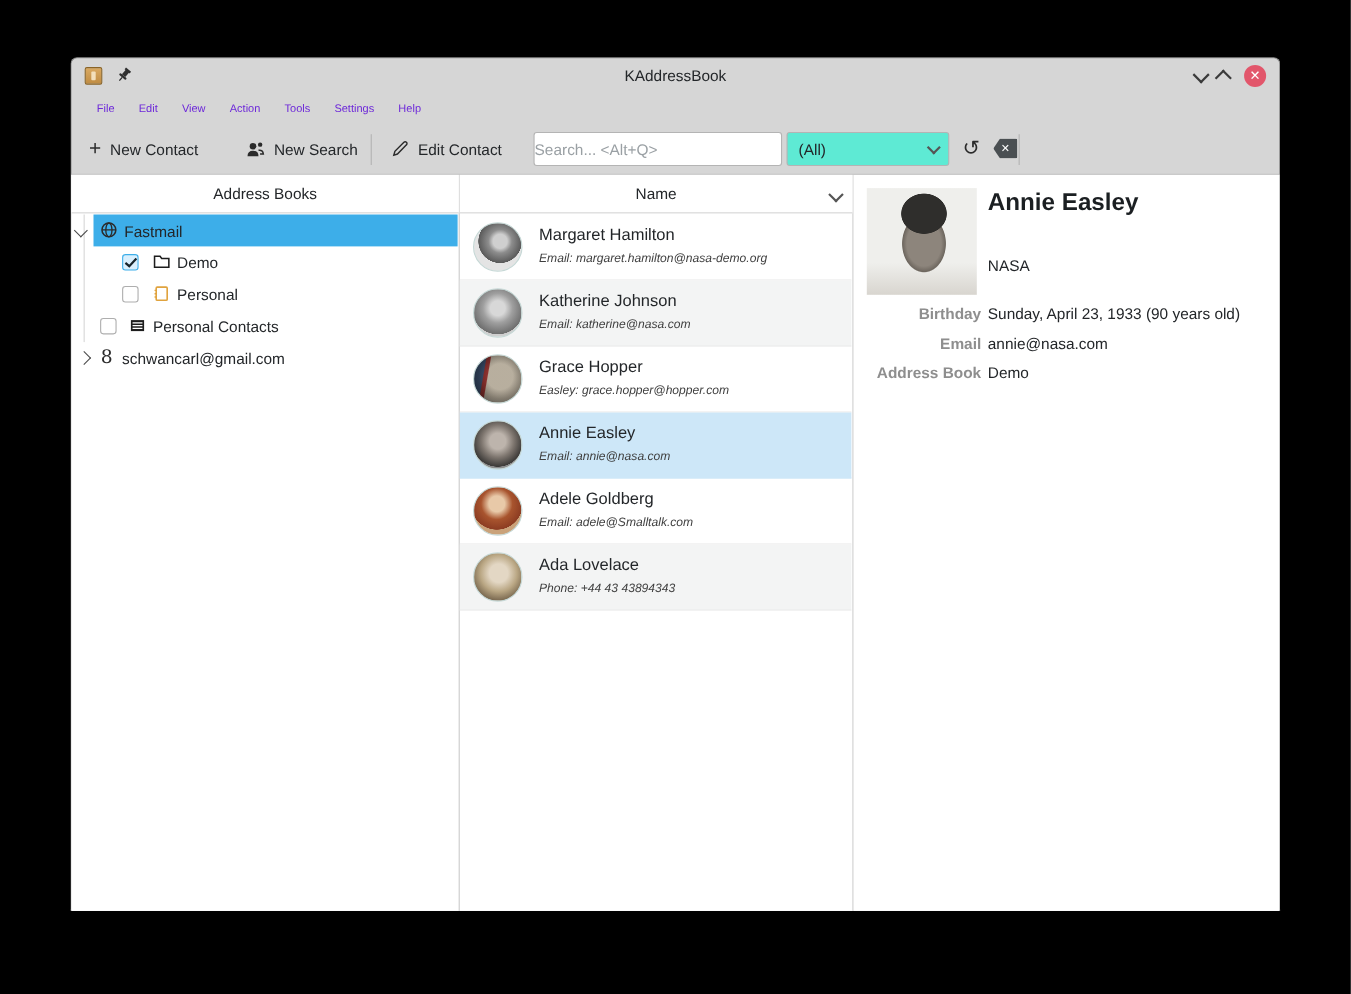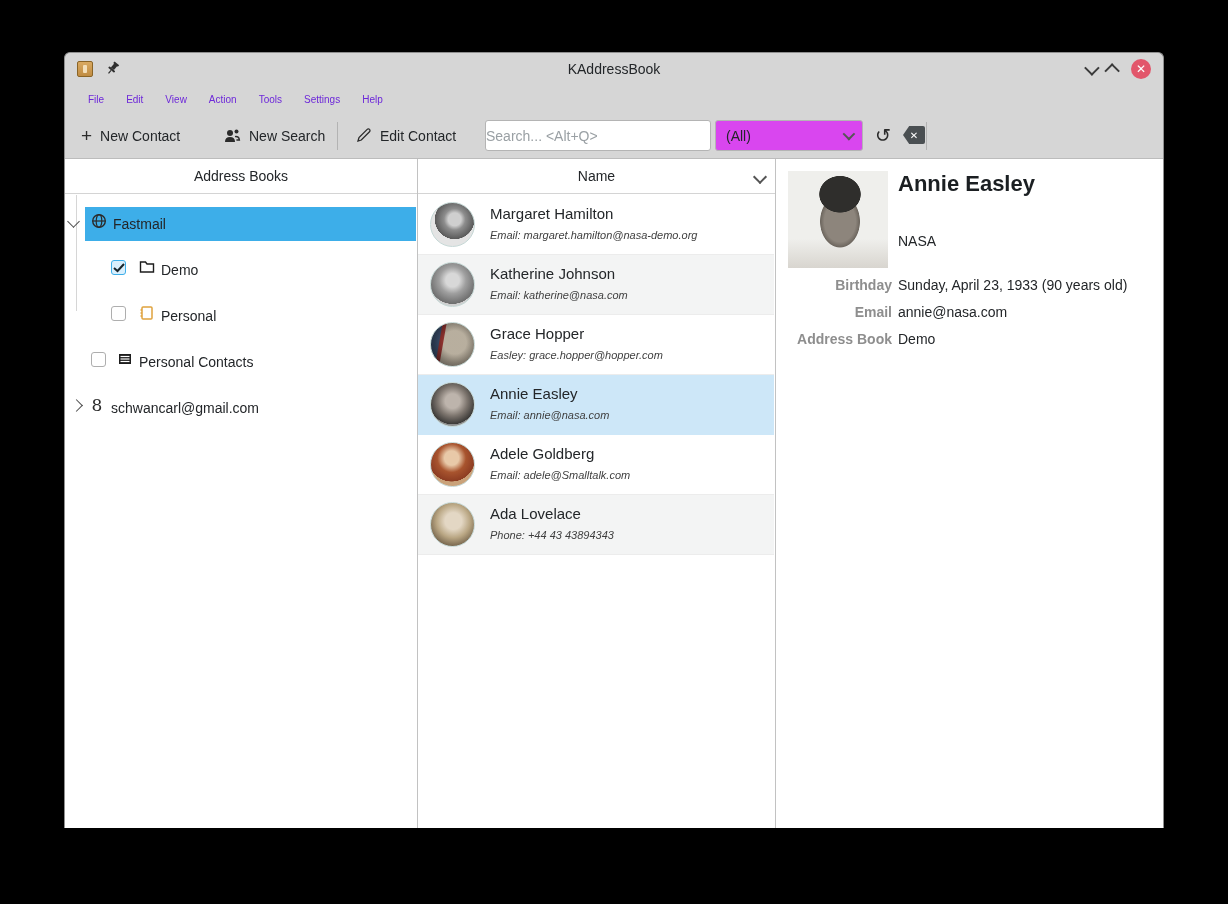--- a/index.html
+++ b/index.html
@@ -38,21 +38,21 @@
   .tb-sep{position:absolute;top:9px;width:1px;height:28px;background:#b3b3b3;}
   .plus-glyph{font-size:19px;font-weight:300;line-height:1;color:#2b2b2b;}
   .search-input{
     position:absolute;left:420px;top:7px;width:226px;height:31px;box-sizing:border-box;
     border:1px solid #b4b4b4;border-radius:3px;background:#fff;padding:0 0;
     font-size:14px;color:#232629;font-family:inherit;
   }
   .search-input::placeholder{color:#9aa0a4;}
   .combo{
     position:absolute;left:650px;top:7px;width:148px;height:31px;box-sizing:border-box;
-    border:1px solid #b4b4b4;border-radius:3px;background:#d946ef;display:flex;align-items:center;
+    border:1px solid #b4b4b4;border-radius:3px;background:#5eead4;display:flex;align-items:center;
     padding:0 10px;font-size:14px;color:#232629;justify-content:space-between;
   }
   .combo .chev{width:7px;height:7px;border-color:#555;}
   .undo-icon{position:absolute;left:806px;top:8px;width:24px;height:28px;display:flex;align-items:center;justify-content:center;
     font-size:19px;color:#2b2b2b;}
   .clear-icon{position:absolute;left:838px;top:13px;width:22px;height:18px;}
   .clear-shape{width:22px;height:18px;background:#4a4f52;border-radius:2px;
     clip-path:polygon(28% 0,100% 0,100% 100%,28% 100%,0 50%);
     display:flex;align-items:center;justify-content:center;color:#fff;font-size:10px;}
   
@@ -62,21 +62,21 @@
     height:34px;display:flex;align-items:center;justify-content:center;
     border-bottom:1px solid #d4d4d4;font-size:14px;color:#232629;background:#fff;position:relative;
   }
   #panel-books{left:0;width:353px;border-right:1px solid #c2c2c2;}
   #panel-list{left:353px;width:358px;border-right:1px solid #c2c2c2;}
   #panel-details{left:711px;width:387px;}
   .sort-chev{position:absolute;right:10px;top:13px;width:8px;height:8px;
     border-right:2px solid #555;border-bottom:2px solid #555;transform:rotate(45deg);}
   
   .tree{position:absolute;left:0;top:36px;right:1px;}
-  .tree-row{position:relative;height:34px;display:flex;align-items:center;font-size:14px;margin-top:12px;}
+  .tree-row{position:relative;height:29px;display:flex;align-items:center;font-size:14px;}
   .tree-row.selected{background:#3daee9;}
   .tree-guide{position:absolute;left:11px;top:36px;width:1px;height:116px;background:#d6d6d6;}
   .expander{position:absolute;width:8px;height:8px;border-right:1.5px solid #4a4a4a;border-bottom:1.5px solid #4a4a4a;}
   .expander.open{transform:rotate(45deg);}
   .expander.closed{transform:rotate(-45deg);}
   .checkbox{width:15px;height:15px;border-radius:3px;box-sizing:border-box;position:absolute;background:#fff;}
   .checkbox.unchecked{border:1px solid #aeaeae;}
   .checkbox.checked{border:1px solid #3daee9;background:#d9effd;}
   .checkbox.checked svg{position:absolute;left:1px;top:2px;}
   .tree-icon{position:absolute;width:16px;height:16px;display:flex;align-items:center;justify-content:center;}

